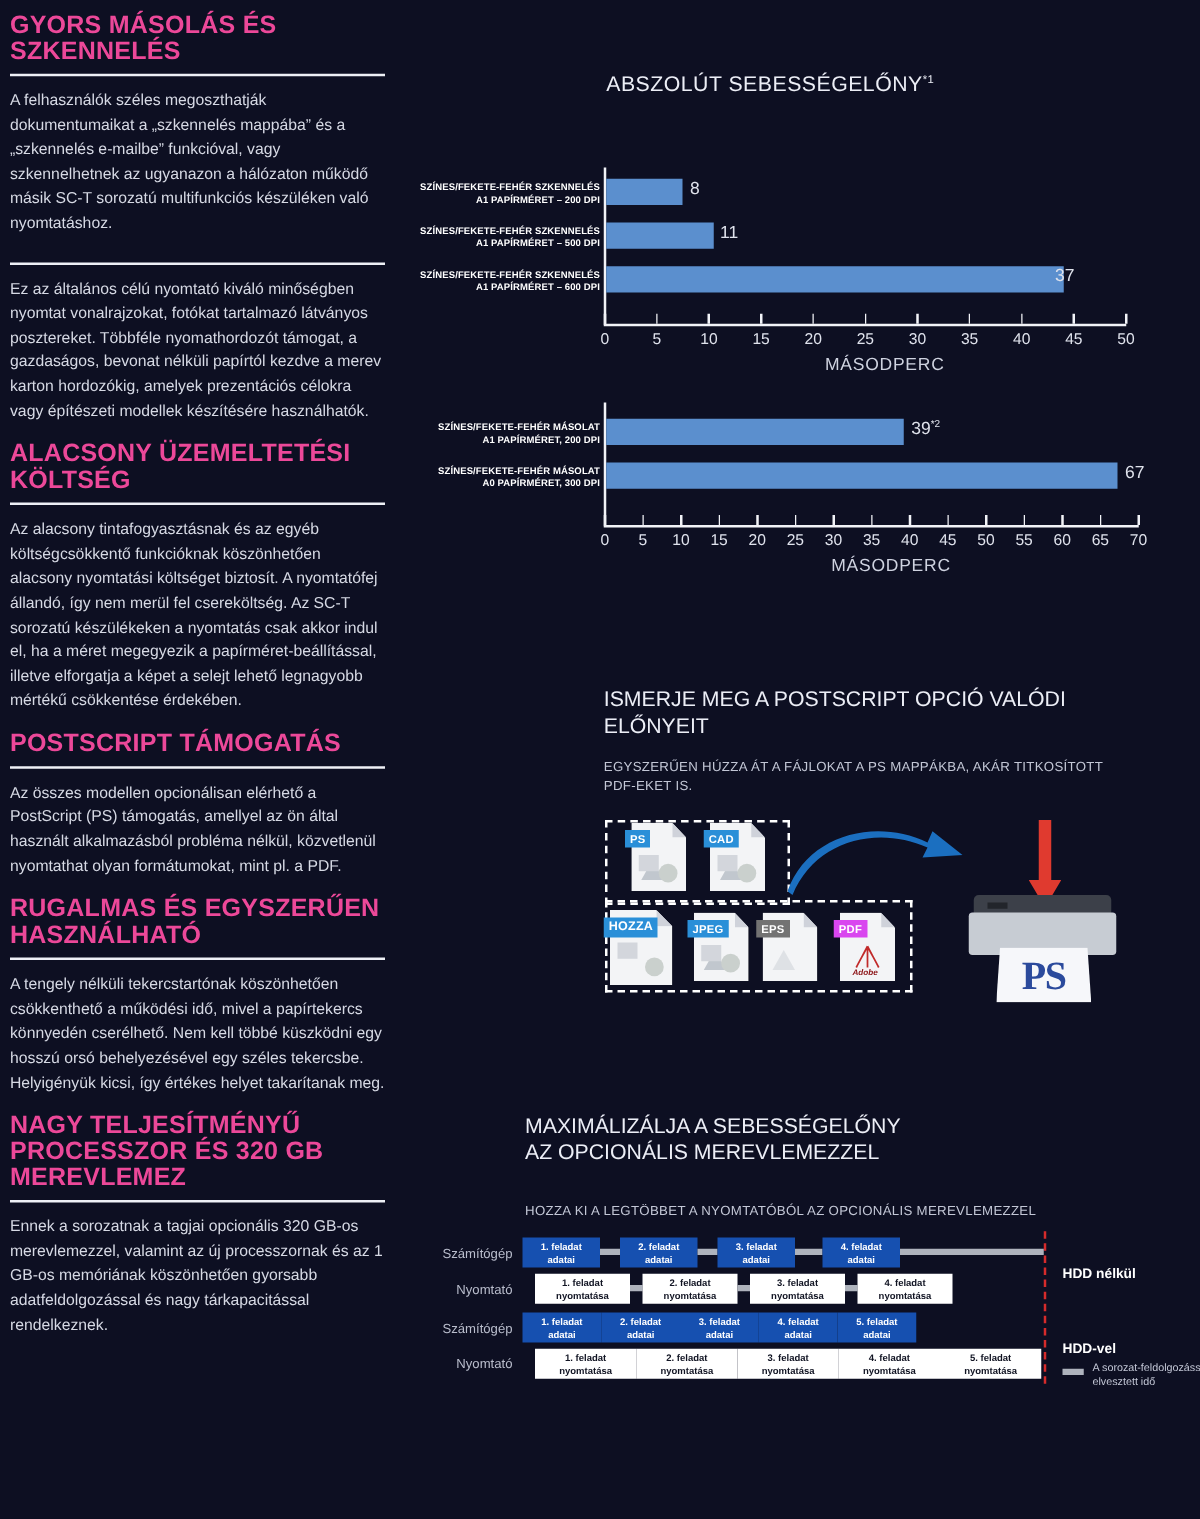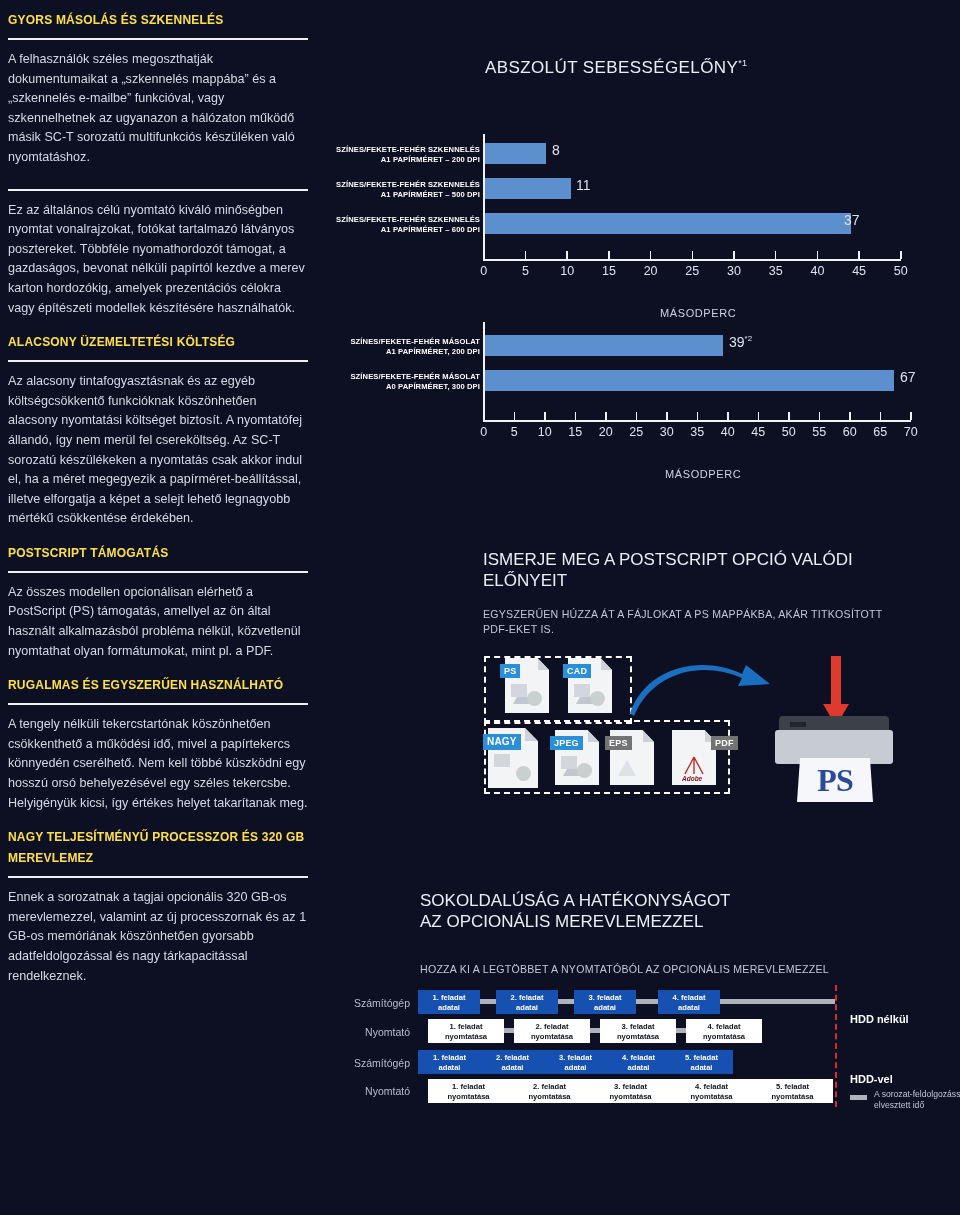--- a/index.html
+++ b/index.html
@@ -10,22 +10,22 @@
     color: #ffffff;
     overflow: hidden;
   }
   .page { position: relative; width: 960px; height: 1215px; background: #0d0f22; }
 
   
   .left-col {
     position: absolute; left: 8px; top: 10px; width: 300px;
   }
   .sec-title {
-    font-size: 12px; font-weight: bold; letter-spacing: .2px;
-    line-height: 21px; color: #fde047; text-transform: uppercase;
+    font-size: 20px; font-weight: bold; letter-spacing: .2px;
+    line-height: 21px; color: #ec4899; text-transform: uppercase;
   }
   .rule { height: 2px; background: #eef0f6; margin: 7px 0 10px 0; }
   .body-txt {
     font-size: 12.6px; line-height: 19.6px; color: #d6d9e4; font-weight: normal;
   }
   .gap { height: 14px; }
 
   
   .right-col { position: absolute; left: 310px; top: 0; width: 650px; height: 1215px; }
 
@@ -48,21 +48,21 @@
     position: absolute; font-size: 14px; color: #dfe2ec; font-weight: normal;
   }
   .bar-val sup { font-size: 8px; vertical-align: super; }
   .axis-line { position: absolute; background: #f2f3f8; }
   .tick { position: absolute; width: 1.6px; height: 8px; background: #f2f3f8; }
   .tick-lab {
     position: absolute; font-size: 12.5px; color: #dfe2ec; text-align: center;
     width: 30px; margin-left: -15px;
   }
   .axis-name {
-    position: absolute; font-size: 11px; color: #cfd3e0; letter-spacing: .6px; margin-top: 24px;
+    position: absolute; font-size: 14px; color: #cfd3e0; letter-spacing: .6px;
   }
   .vzero { position: absolute; width: 1.6px; background: #f2f3f8; }
 
   
   .promo-h {
     position: absolute; font-size: 17px; line-height: 21px; color: #eceef6;
     font-weight: normal;
   }
   .promo-sub {
     position: absolute; font-size: 10.6px; line-height: 14.5px;
@@ -84,21 +84,21 @@
     position: absolute; right: 0; top: 0; width: 26%; height: 22%;
     background: #cfd2da; clip-path: polygon(0 0, 100% 100%, 0 100%);
   }
   .fi-tag {
     position: absolute; left: -5px; top: 6px; height: 14px; padding: 0 4px;
     font-size: 9px; font-weight: bold; color: #fff; line-height: 14px;
     letter-spacing: .2px;
   }
   .fi-tag.blue { background: #2a8fd8; }
   .fi-tag.orange { background: #737373; }
-  .fi-tag.red { background: #737373; margin-left: 44px; }
+  .fi-tag.red { background: #d946ef; }
   .fi-art {
     position: absolute; left: 6px; bottom: 6px; right: 6px; top: 24px;
     opacity: .55;
   }
   .sh-tri {
     position: absolute; left: 2px; top: 6px; width: 0; height: 0;
     border-left: 9px solid transparent; border-right: 9px solid transparent;
     border-bottom: 16px solid #9aa3ae;
   }
   .sh-sq {
@@ -381,21 +381,21 @@
         <div class="fi-tag blue">CAD</div>
       </div>
 
       <div class="fileicon" style="left:8px; top:78px; width:50px; height:60px;">
         <div class="fi-page"></div>
           <div class="fi-fold"></div>
         <div class="fi-art">
             <div class="sh-sq"></div>
             <div class="sh-ci"></div>
           </div>
-        <div class="fi-tag blue" style="font-size:10px; height:16px; line-height:16px;">NAGY</div>
+        <div class="fi-tag blue" style="font-size:10px; height:16px; line-height:16px;">HOZZA</div>
       </div>
 
       <div class="fileicon" style="left:75px; top:80px;">
         <div class="fi-page"></div>
           <div class="fi-fold"></div>
         <div class="fi-art">
             <div class="sh-tri"></div>
             <div class="sh-sq"></div>
             <div class="sh-ci"></div>
           </div>
@@ -440,21 +440,21 @@
             <div class="pr-slot"></div>
           </div>
         <div class="pr-body"></div>
         <div class="pr-sheet">
           <span>PS</span>
         </div>
       </div>
     </div>
 
     <div class="hdd-h" style="left:110px; top:890px; width:500px;">
-      <div>SOKOLDALÚSÁG A HATÉKONYSÁGOT</div>
+      <div>MAXIMÁLIZÁLJA A SEBESSÉGELŐNY</div>
       <div>AZ OPCIONÁLIS MEREVLEMEZZEL</div>
     </div>
     <div class="hdd-sub" style="left:110px; top:951px; width:530px;margin-top:12px;">HOZZA KI A LEGTÖBBET A NYOMTATÓBÓL AZ OPCIONÁLIS MEREVLEMEZZEL</div>
 
     <div style="position:absolute; left:0px; top:985px; width:650px; height:130px;">
 
       <div class="dashline" style="left:525px; top:0px; height:122px;"></div>
 
       <div class="hdd-rowlab" style="left:30px; top:12px;">Számítógép</div>
       <div class="hdd-rowlab" style="left:30px; top:41px;">Nyomtató</div>

